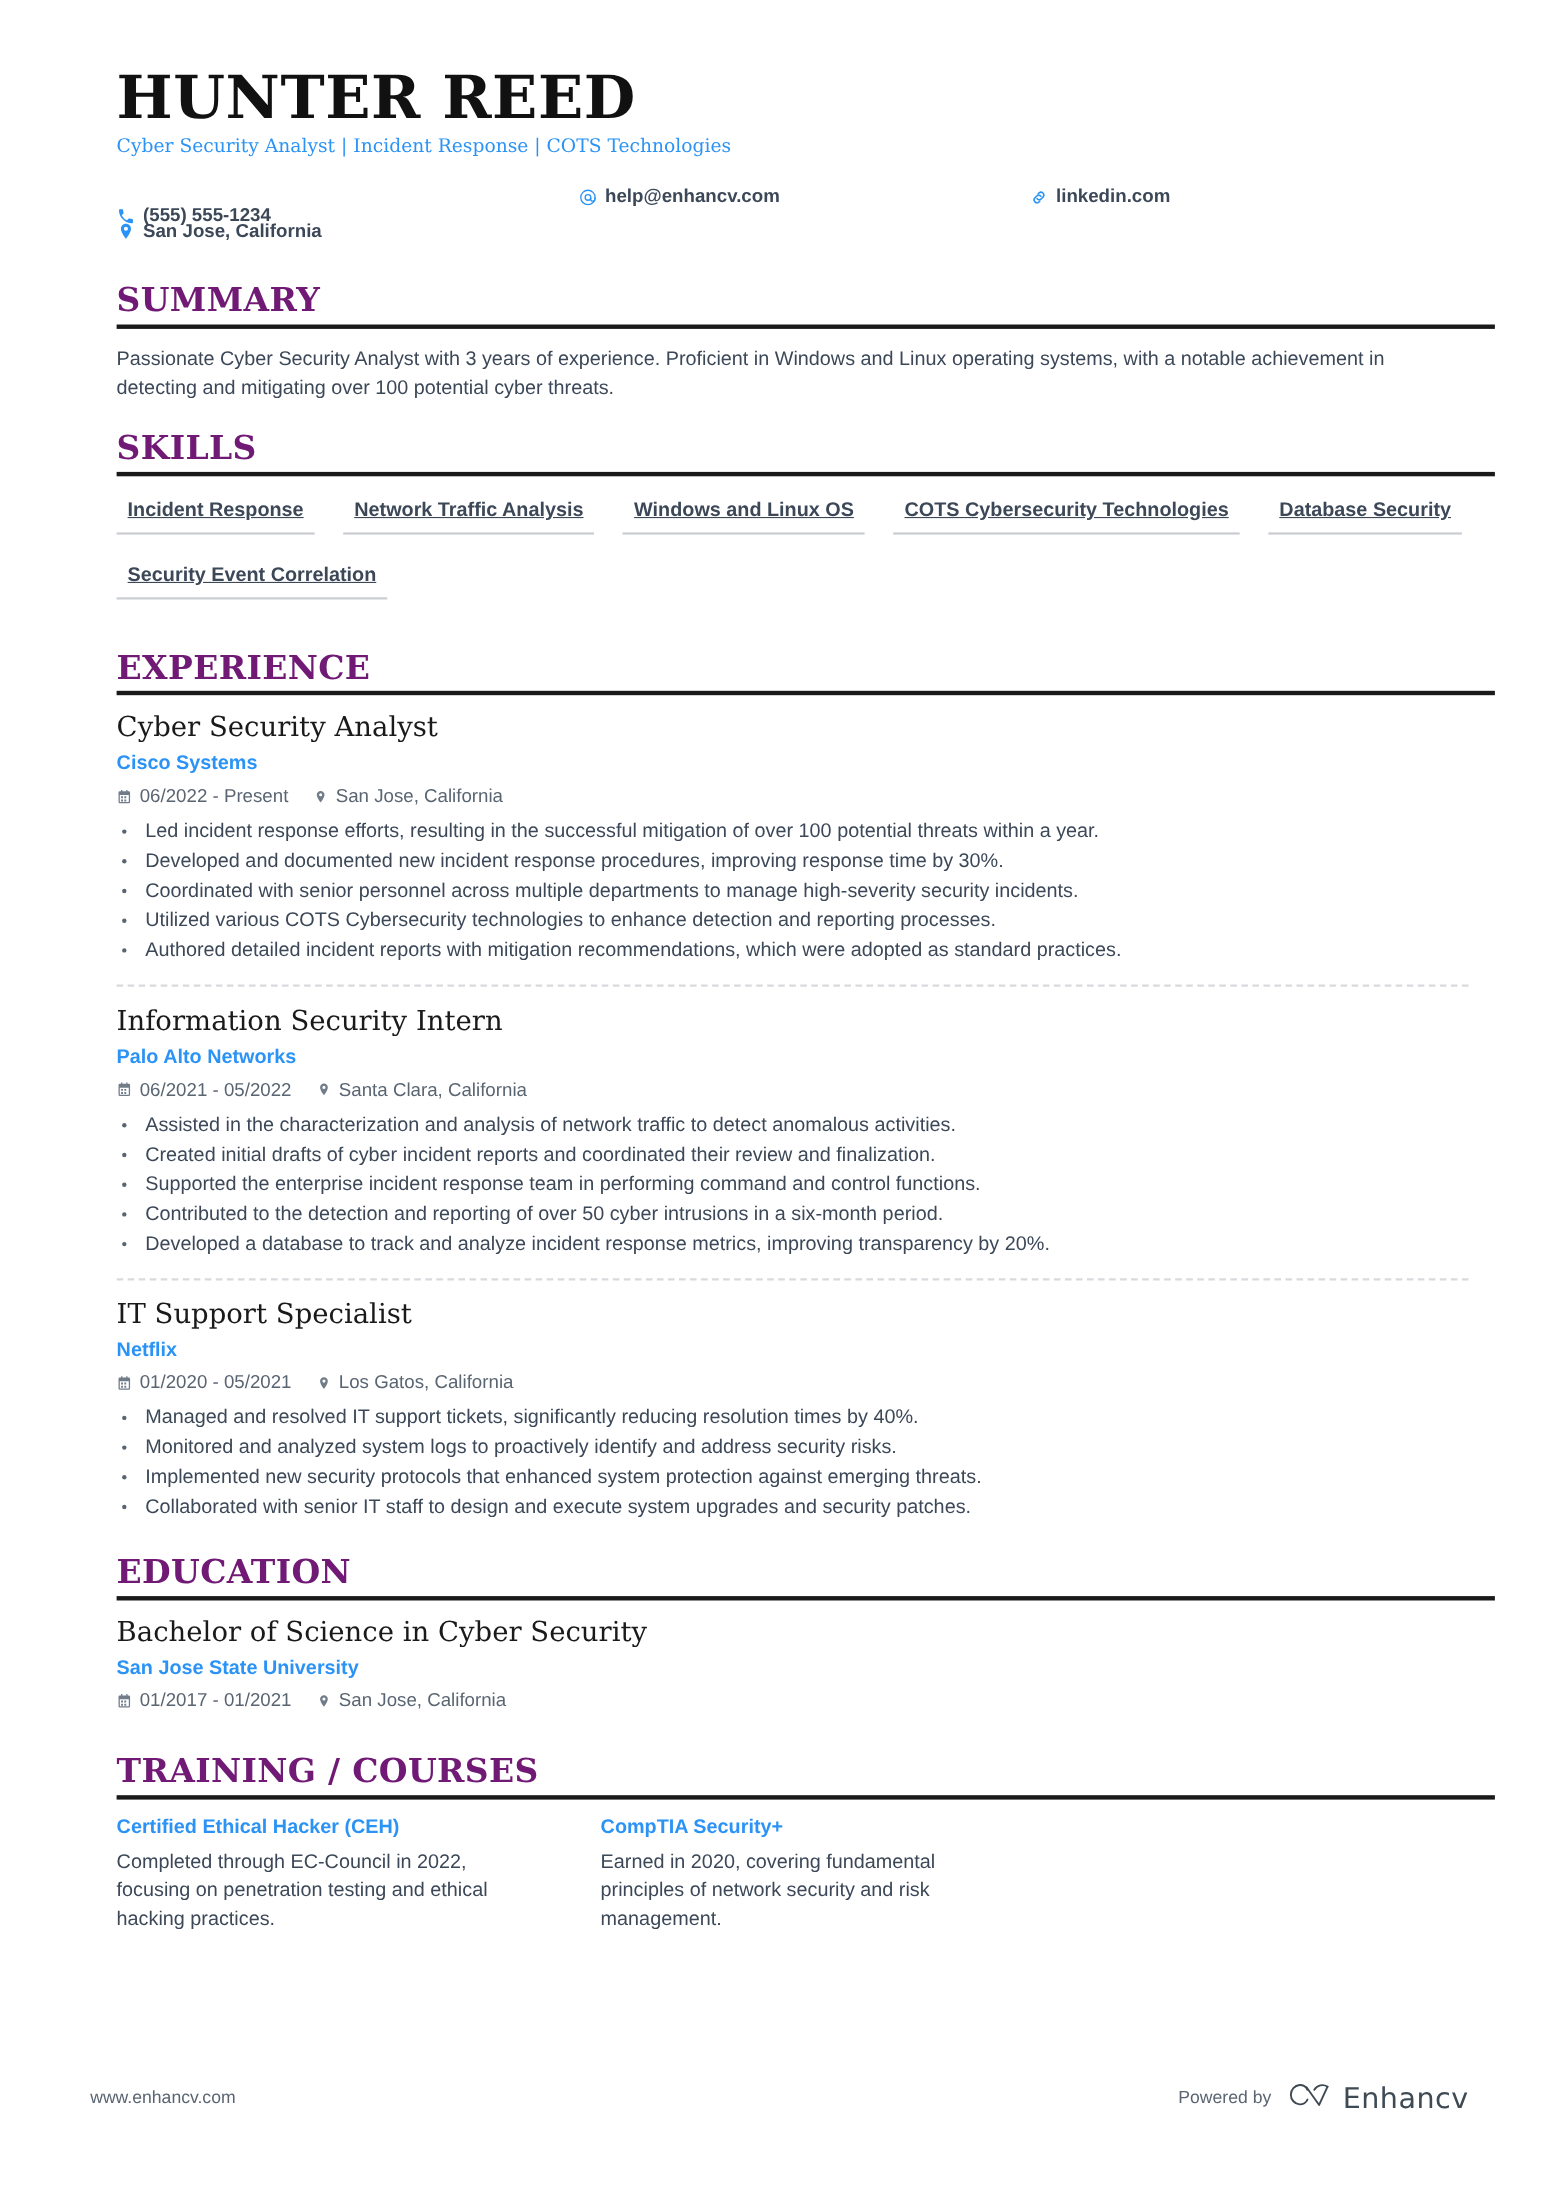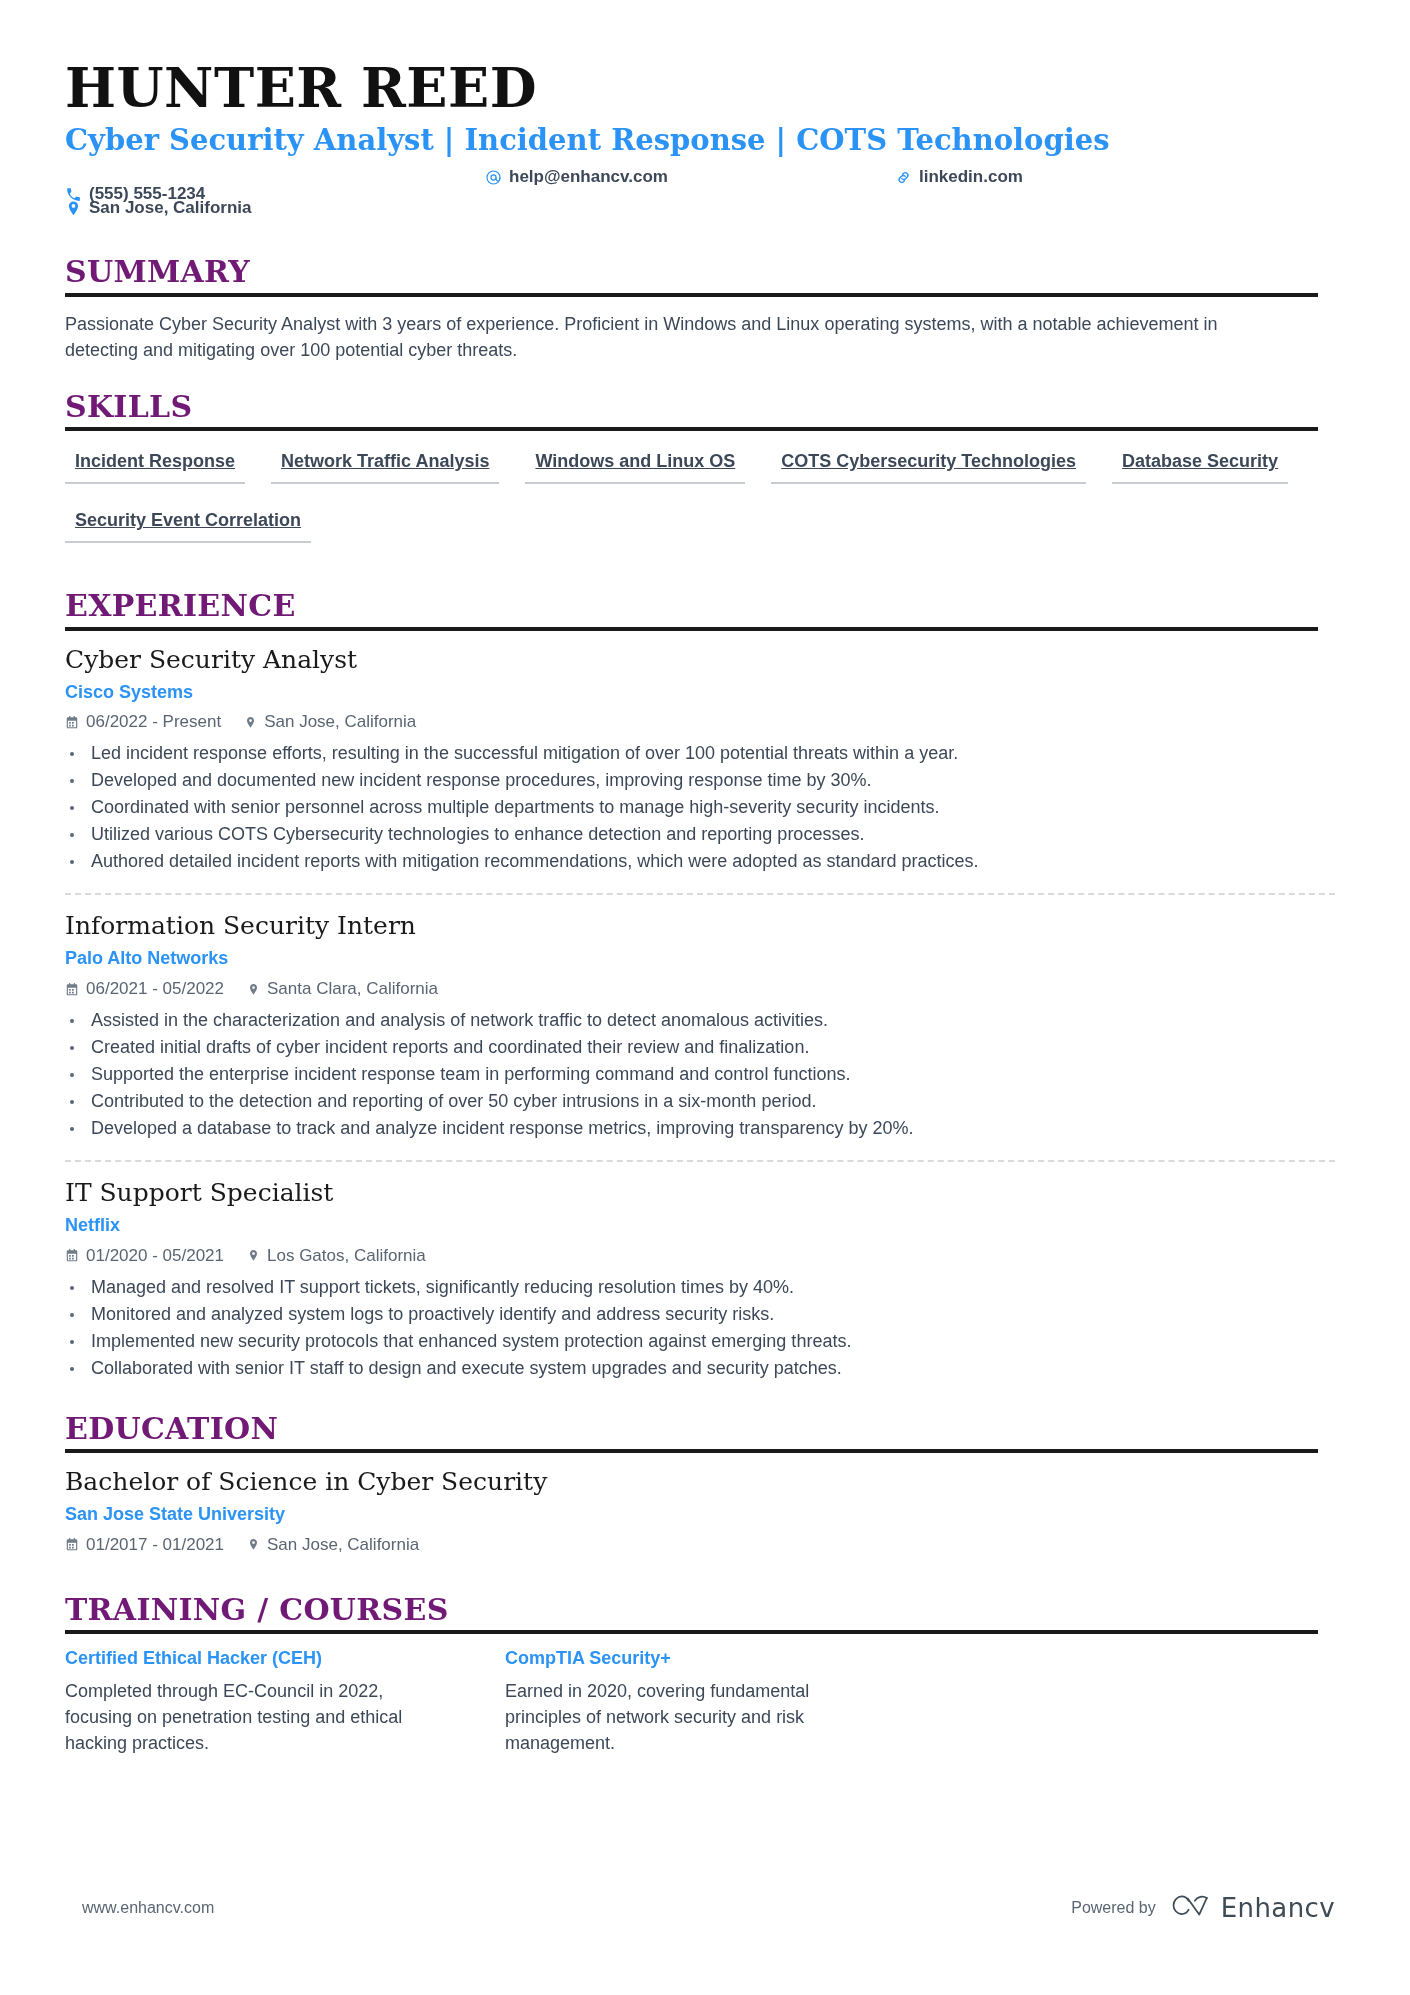--- a/index.html
+++ b/index.html
@@ -13,41 +13,41 @@
     font-family: "Liberation Sans", sans-serif;
     color: #333333;
     position: relative;
     overflow: hidden;
   }
   .page {
     position: relative;
     width: 1410px;
     height: 1995px;
     box-sizing: border-box;
-    padding: 60px 75px 0 65px;
+    padding: 60px 75px 0 106px;
   }
 
   
   .name {
     font-family: "DejaVu Serif", serif;
     font-weight: bold;
     font-size: 54px;
     letter-spacing: 0.5px;
     color: #111111;
     line-height: 1.05;
     margin: 0 0 6px 0;
     white-space: nowrap;
   }
   .headline {
     font-family: "DejaVu Serif", serif;
-    font-weight: bold;
-    font-size: 29px;
+    font-weight: normal;
+    font-size: 17px;
     color: #2b93f5;
     line-height: 1.2;
-    margin: 0 0 10px 0;
+    margin: 0 0 26px 0;
     white-space: nowrap;
   }
   .contact-grid {
     position: relative;
     height: 62px;
   }
   .contact-item {
     position: absolute;
     display: flex;
     align-items: center;

